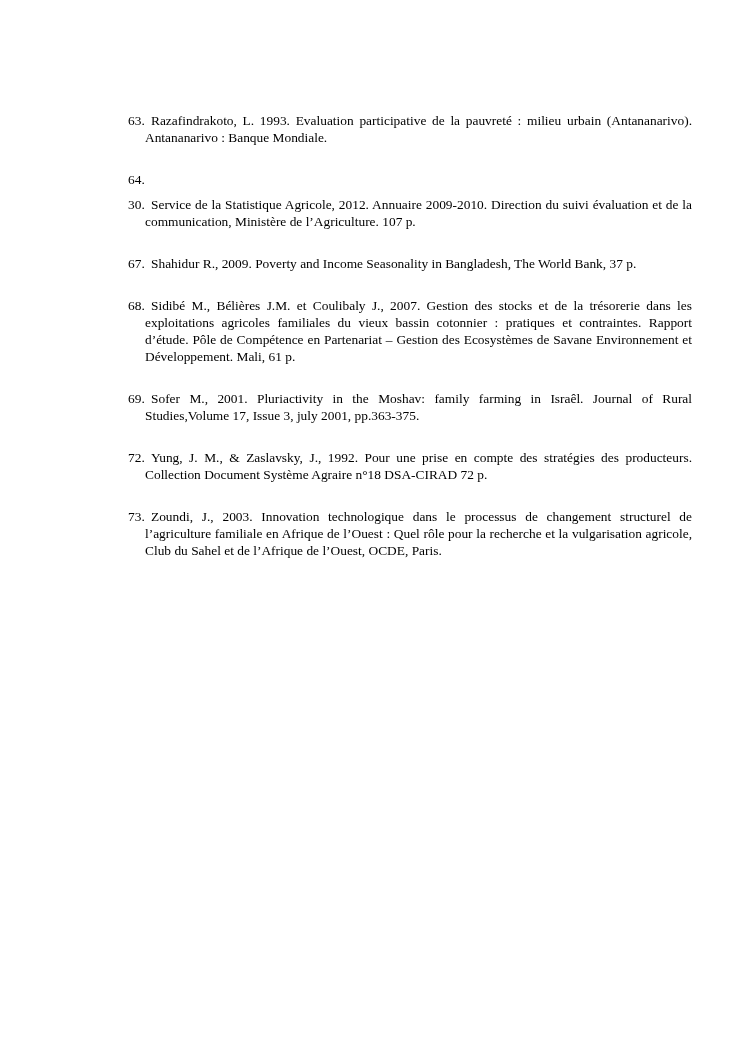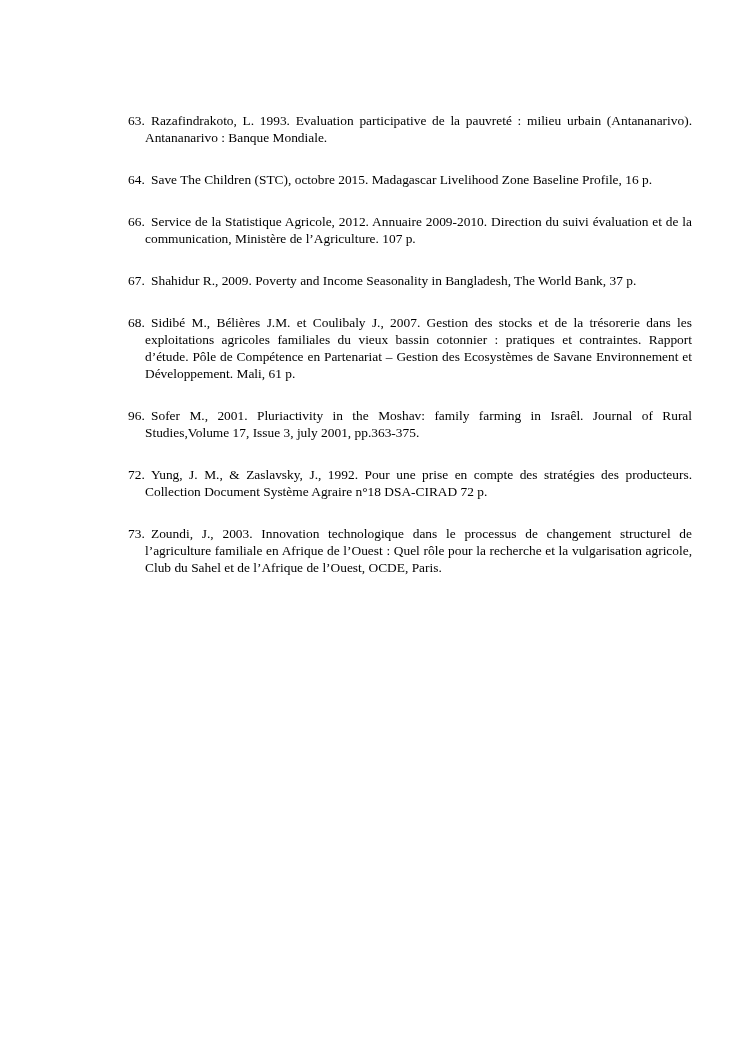--- a/index.html
+++ b/index.html
@@ -42,36 +42,35 @@
 <body>
 
 <div class="page">
   <ol class="references">
     <li class="ref">
       <span class="ref-num">63.</span>
       <span class="ref-text">Razafindrakoto, L. 1993. Evaluation participative de la pauvreté : milieu urbain (Antananarivo). Antananarivo : Banque Mondiale.</span>
     </li>
     <li class="ref">
       <span class="ref-num">64.</span>
-      <span class="ref-text">Save The Children (STC), octobre 2015. Madagascar Livelihood Zone Baseline Profile, 16 p.</span>
     </li>
     <li class="ref">
-      <span class="ref-num">66.</span>
+      <span class="ref-num">30.</span>
       <span class="ref-text">Service de la Statistique Agricole, 2012. Annuaire 2009-2010. Direction du suivi évaluation et de la communication, Ministère de l’Agriculture. 107 p.</span>
     </li>
     <li class="ref">
       <span class="ref-num">67.</span>
       <span class="ref-text">Shahidur R., 2009. Poverty and Income Seasonality in Bangladesh, The World Bank, 37 p.</span>
     </li>
     <li class="ref">
       <span class="ref-num">68.</span>
       <span class="ref-text">Sidibé M., Bélières J.M. et Coulibaly J., 2007. Gestion des stocks et de la trésorerie dans les exploitations agricoles familiales du vieux bassin cotonnier : pratiques et contraintes. Rapport d’étude. Pôle de Compétence en Partenariat – Gestion des Ecosystèmes de Savane Environnement et Développement. Mali, 61 p.</span>
     </li>
     <li class="ref">
-      <span class="ref-num">96.</span>
+      <span class="ref-num">69.</span>
       <span class="ref-text">Sofer M., 2001. Pluriactivity in the Moshav: family farming in Israêl. Journal of Rural Studies,Volume 17, Issue 3, july 2001, pp.363-375.</span>
     </li>
     <li class="ref">
       <span class="ref-num">72.</span>
       <span class="ref-text">Yung, J. M., &amp; Zaslavsky, J., 1992. Pour une prise en compte des stratégies des producteurs. Collection Document Système Agraire n°18 DSA-CIRAD 72 p.</span>
     </li>
     <li class="ref">
       <span class="ref-num">73.</span>
       <span class="ref-text">Zoundi, J., 2003. Innovation technologique dans le processus de changement structurel de l’agriculture familiale en Afrique de l’Ouest : Quel rôle pour la recherche et la vulgarisation agricole, Club du Sahel et de l’Afrique de l’Ouest, OCDE, Paris.</span>
     </li>

